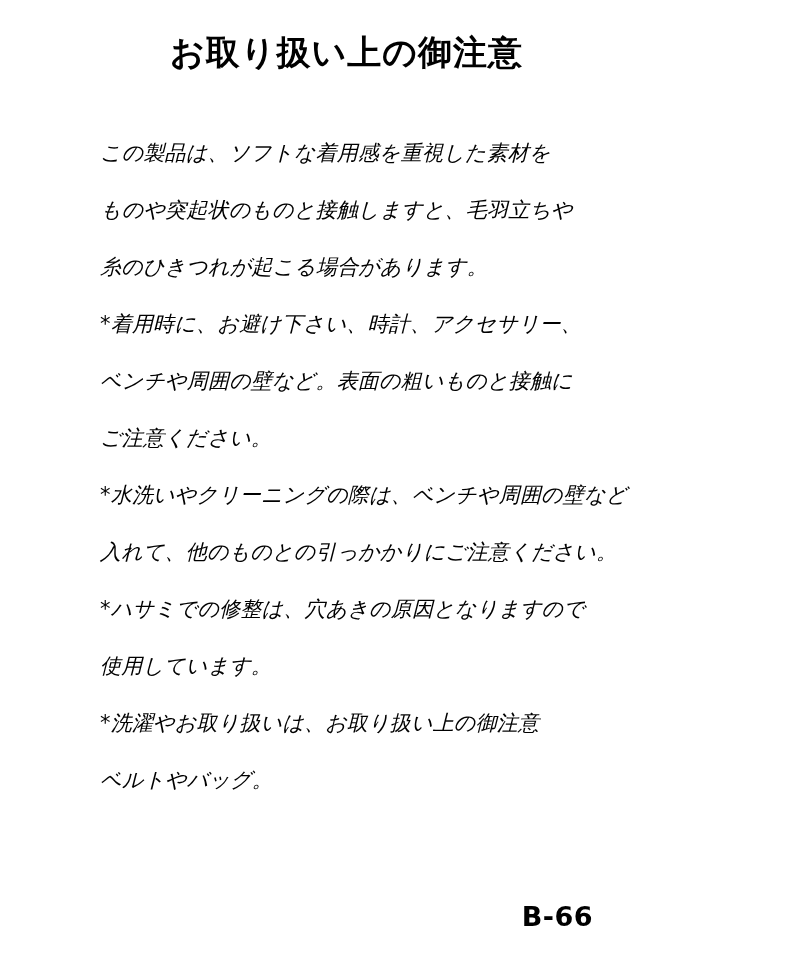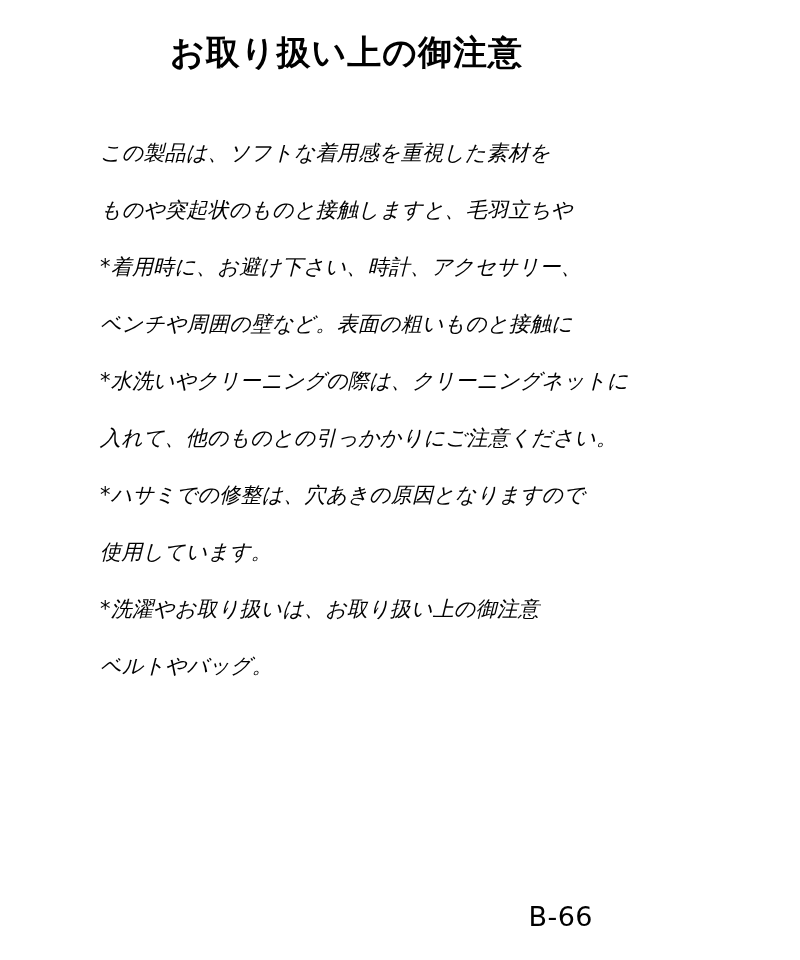--- a/index.html
+++ b/index.html
@@ -44,38 +44,40 @@
     letter-spacing: 0.2px;
     font-style: italic;
   }
   .code-area {
     position: absolute;
     right: 100px;
     bottom: 28px;
   }
   .doc-code {
     font-size: 27px;
-    font-weight: normal;
+    font-weight: bold;
     letter-spacing: 0.5px;
     margin-left: 28px;
   }
 </style>
 </head>
 <body>
 
 <div class="page">
 
   <h1 class="doc-title">お取り扱い上の御注意</h1>
 
   <div class="body-block">
     <div class="body-line">この製品は、ソフトな着用感を重視した素材を</div>
     <div class="body-line">ものや突起状のものと接触しますと、毛羽立ちや</div>
+    <div class="body-line">糸のひきつれが起こる場合があります。</div>
     <div class="body-line">*着用時に、お避け下さい、時計、アクセサリー、</div>
     <div class="body-line">ベンチや周囲の壁など。表面の粗いものと接触に</div>
-    <div class="body-line">*水洗いやクリーニングの際は、クリーニングネットに</div>
+    <div class="body-line">ご注意ください。</div>
+    <div class="body-line">*水洗いやクリーニングの際は、ベンチや周囲の壁など</div>
     <div class="body-line">入れて、他のものとの引っかかりにご注意ください。</div>
     <div class="body-line">*ハサミでの修整は、穴あきの原因となりますので</div>
     <div class="body-line">使用しています。</div>
     <div class="body-line">*洗濯やお取り扱いは、お取り扱い上の御注意</div>
     <div class="body-line">ベルトやバッグ。</div>
   </div>
 
   <div class="code-area">
     <span class="doc-code">B-66</span>
   </div>

